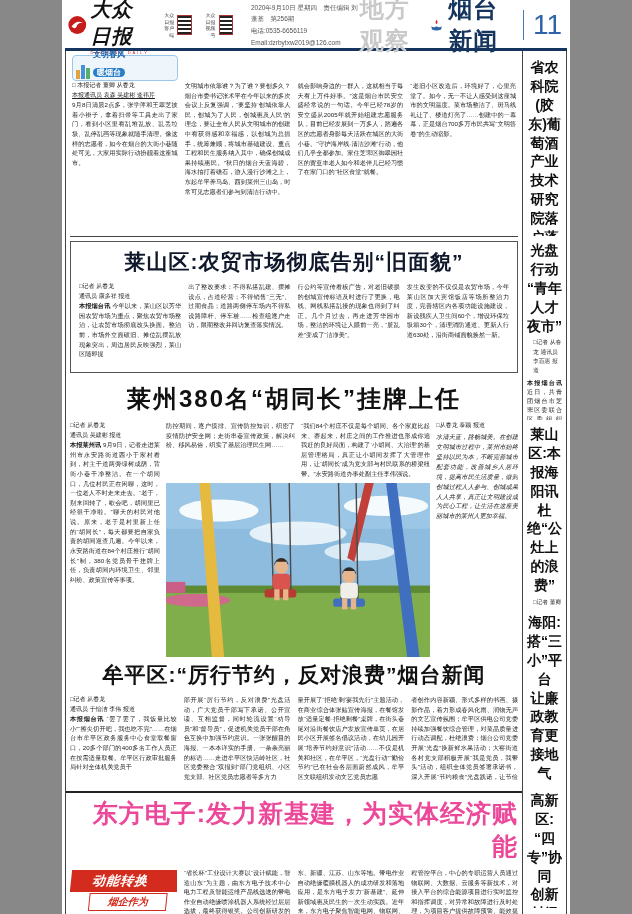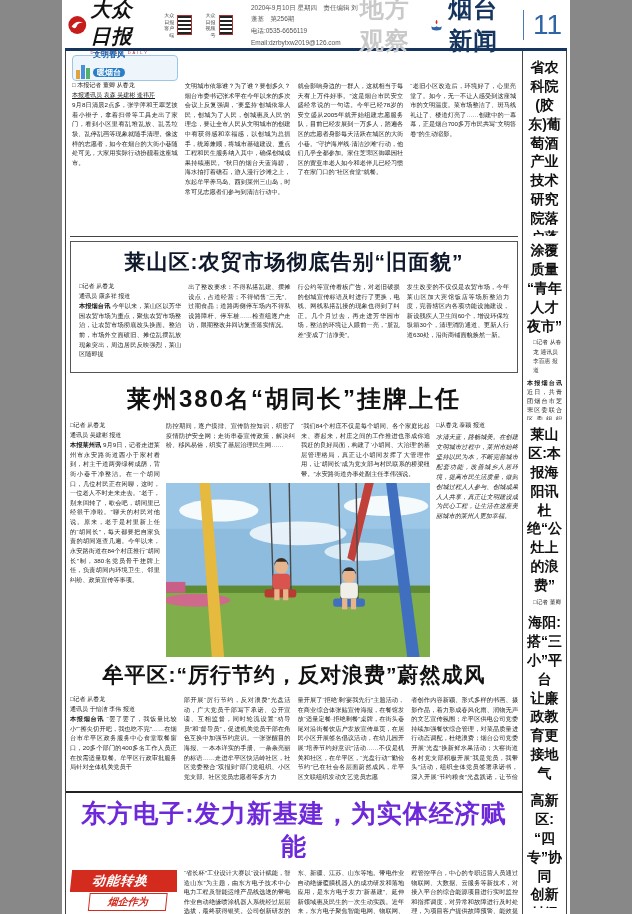--- a/index.html
+++ b/index.html
@@ -71,21 +71,21 @@
   .cap-text { font-size:6.2px; line-height:1.6; color:#1c1c1c; font-style:italic; text-align:justify; word-break:break-all; }
 
   
   .muping { height:128px; }
   .mp-headline { text-align:center; font-size:21px; font-weight:900; color:#111; margin:2px 0 6px; letter-spacing:1px; }
   .muping .cols { height:88px; }
 
   
   .df-sep { border-top:2px solid #222; margin:2px -4px 0; }
   .dongfang { height:124px; padding-top:2px; }
-  .df-headline { text-align:center; font-size:25px; font-weight:900; color:#6d28d9; letter-spacing:1px; margin:2px 0 5px; }
+  .df-headline { text-align:right; font-size:25px; font-weight:900; color:#ec4899; letter-spacing:1px; margin:2px 0 5px; }
   .dongfang .cols { height:84px; }
   .emblem { width:112px; margin:2px auto 3px; transform:skewX(-6deg); }
   .emblem-top { background:#d42b1f; color:#fff; font-size:13px; font-weight:900; font-style:italic; text-align:center; padding:1px 0; letter-spacing:1px; }
   .emblem-bot { border:1.5px solid #d42b1f; color:#d42b1f; font-size:10px; font-weight:900; font-style:italic; text-align:center; width:78px; margin:1px 0 0 20px; padding:0 2px; background:#fff; }
   .gear { color:#d42b1f; font-size:9px; }
 
   
   .sb-article { overflow:hidden; }
   .sb-a1{height:183px;} .sb-a2{height:184px;} .sb-a3{height:188px;} .sb-a4{height:178px;} .sb-a5{height:122px;}
   .sb-headline { text-align:center; font-size:14px; font-weight:900; color:#111; line-height:1.35; margin:5px 0 3px; }
@@ -231,21 +231,21 @@
             </div>
           </div>
           <div class="lz-caption">
             <div class="cap-credit">□从春龙 泰颖 报道</div>
             <div class="cap-text">水清天蓝，路畅城美。在创建文明城市过程中，莱州市始终坚持以民为本，不断完善城市配套功能，改善城乡人居环境，提高市民生活质量，做到创城过程人人参与、创城成果人人共享，真正让文明建设成为民心工程，让生活在这座美丽城市的莱州人更加幸福。</div>
           </div>
         </div>
       </article>
 
       <article class="muping">
-        <h2 class="mp-headline">牟平区:“厉行节约，反对浪费”蔚然成风</h2>
+        <h2 class="mp-headline">牟平区:“厉行节约，反对浪费”烟台新闻</h2>
         <div class="cols">
           <div class="col smalltext">
             <div class="byline">□记者 从春龙</div>
             <div class="byline">通讯员 于怡洁 李伟 报道</div>
             <p><b>本报烟台讯</b><span> “罢了罢了，我饭量比较小”“擦尖切开吧，我也吃不完”……在烟台市牟平区政务服务中心食堂取餐窗口，20多个部门的400多名工作人员正在按需适量取餐。牟平区行政审批服务局针对全体机关党员干</span></p>
           </div>
           <div class="col smalltext">部开展“厉行节约，反对浪费”光盘活动，广大党员干部写下承诺、公开宣读、互相监督，同时轮流设置“劝导员”和“督导员”，促进机关党员干部在角色互换中加强节约意识。一张张醒目的海报、一本本详实的手册、一条条亮丽的标语……走进牟平区快活岭社区，社区党委整合“双报到”部门党组织、小区党支部、社区党员志愿者等多方力</div>
           <div class="col smalltext">量开展了“拒绝‘剩’宴我先行”主题活动，在商业综合体张贴宣传海报，在餐馆发放“适量定餐·拒绝剩餐”桌牌，在街头巷尾对沿街餐饮店户发放宣传单页，在居民小区开展签名倡议活动，在幼儿园开展“培养节约好意识”活动……不仅是机关和社区，在牟平区，“光盘行动”“勤俭节约”已在社会各层面蔚然成风，牟平区文联组织发动文艺党员志愿</div>
           <div class="col smalltext">者创作内容新颖、形式多样的书画、摄影作品，着力形成春风化雨、润物无声的文艺宣传氛围；牟平区供电公司党委持续加强餐饮综合管理，对菜品质量进行动态调配，杜绝浪费；烟台公司党委开展“光盘”换新鲜水果活动；大窑街道各村党支部积极开展“我是党员，我带头”活动，组织全体党员签署承诺书，深入开展“节约粮食”光盘践诺，让节俭之风吹遍乡野。</div>
         </div>
@@ -284,21 +284,21 @@
         </h3>
         <div class="sb-byline">
           <div>□记者 从春龙</div>
           <div>通讯员 宋亮勇 张子良 报道</div>
         </div>
         <p class="sb-body"><b>本报蓬莱讯</b><span> 9月5日，省农业科学院（胶东）葡萄酒产业技术研究院揭牌仪式在蓬莱举行。据介绍，山东省葡萄研究院已与蓬莱区政府、君顶酒庄、国宾酒庄共同签订《山东省农业科学院（胶东）葡萄酒产业技术研究院合作协议》，成立（胶东）葡萄酒产业技术研究院君顶研发中心和国宾研发中心。近年来，蓬莱立足“世界七大葡萄海岸之一”和“中国葡萄酒名城”优势，把科技创新作为推动葡萄酒产业发展的第一资源，积极引进海内外留学归国等紧缺专业人才20余人，聘用西北农林科技大学、中国农业大学等相关专家教授为产业顾问，与业内20余位专家学者建立良好联系，打造2家省级工程技术创新中心，拥有全省唯一一家葡萄酒工程技术研究中心，与国内多所科研院所建立了产学研合作机制，在技术攻关、项目合作、成果转化、人才培养等方面，辐射和带动效应凸显。</span></p>
       </article>
 
       <article class="sb-article sb-a2">
         <h3 class="sb-headline">
-          <span>涂覆质量</span><br>
+          <span>光盘行动</span><br>
           <span>“青年人才夜市”</span>
         </h3>
         <div class="sb-byline">
           <div>□记者 从春龙 通讯员 李百惠 报道</div>
         </div>
         <p class="sb-body"><b>本报烟台讯</b><span> 近日，共青团烟台市芝罘区委联合区委组织部、区人社局、各街道在新都汇广场举办“聚力送岗·助梦起航”青年人才招聘夜市活动，此次活动也是“智汇芝罘·青马归来”的第三场线下活动。活动创新采用“线下主会场+线上对接平台+现场创业指导”的形式，吸引东方电子、喜旺集团、振华超市等近百家企业参与，涉及机械电子、建筑工程、医疗卫生等30余个行业，提供450余个就业岗位，累计进场600余人次，达成就业意向300余个，填补了全市夜间招聘模式的空白。本次活动针对青年人才招聘“白天忙、周末累、路途远”等“痛点”，创新采取线下“夜市招聘”+线上“同步直播”的形式开展，招聘会开在晚上，将场地选择在芝罘区新都汇广场，充分利用商业广场人流量大、氛围轻松等特点，为用人单位和求职者提供一个休闲舒适的洽谈平台，近50家企业参与线下现场招聘，同时有30余家企业将需求发布到现场的“企业需求墙”。</span></p>
       </article>
 
       <article class="sb-article sb-a3">
         <h3 class="sb-headline">

